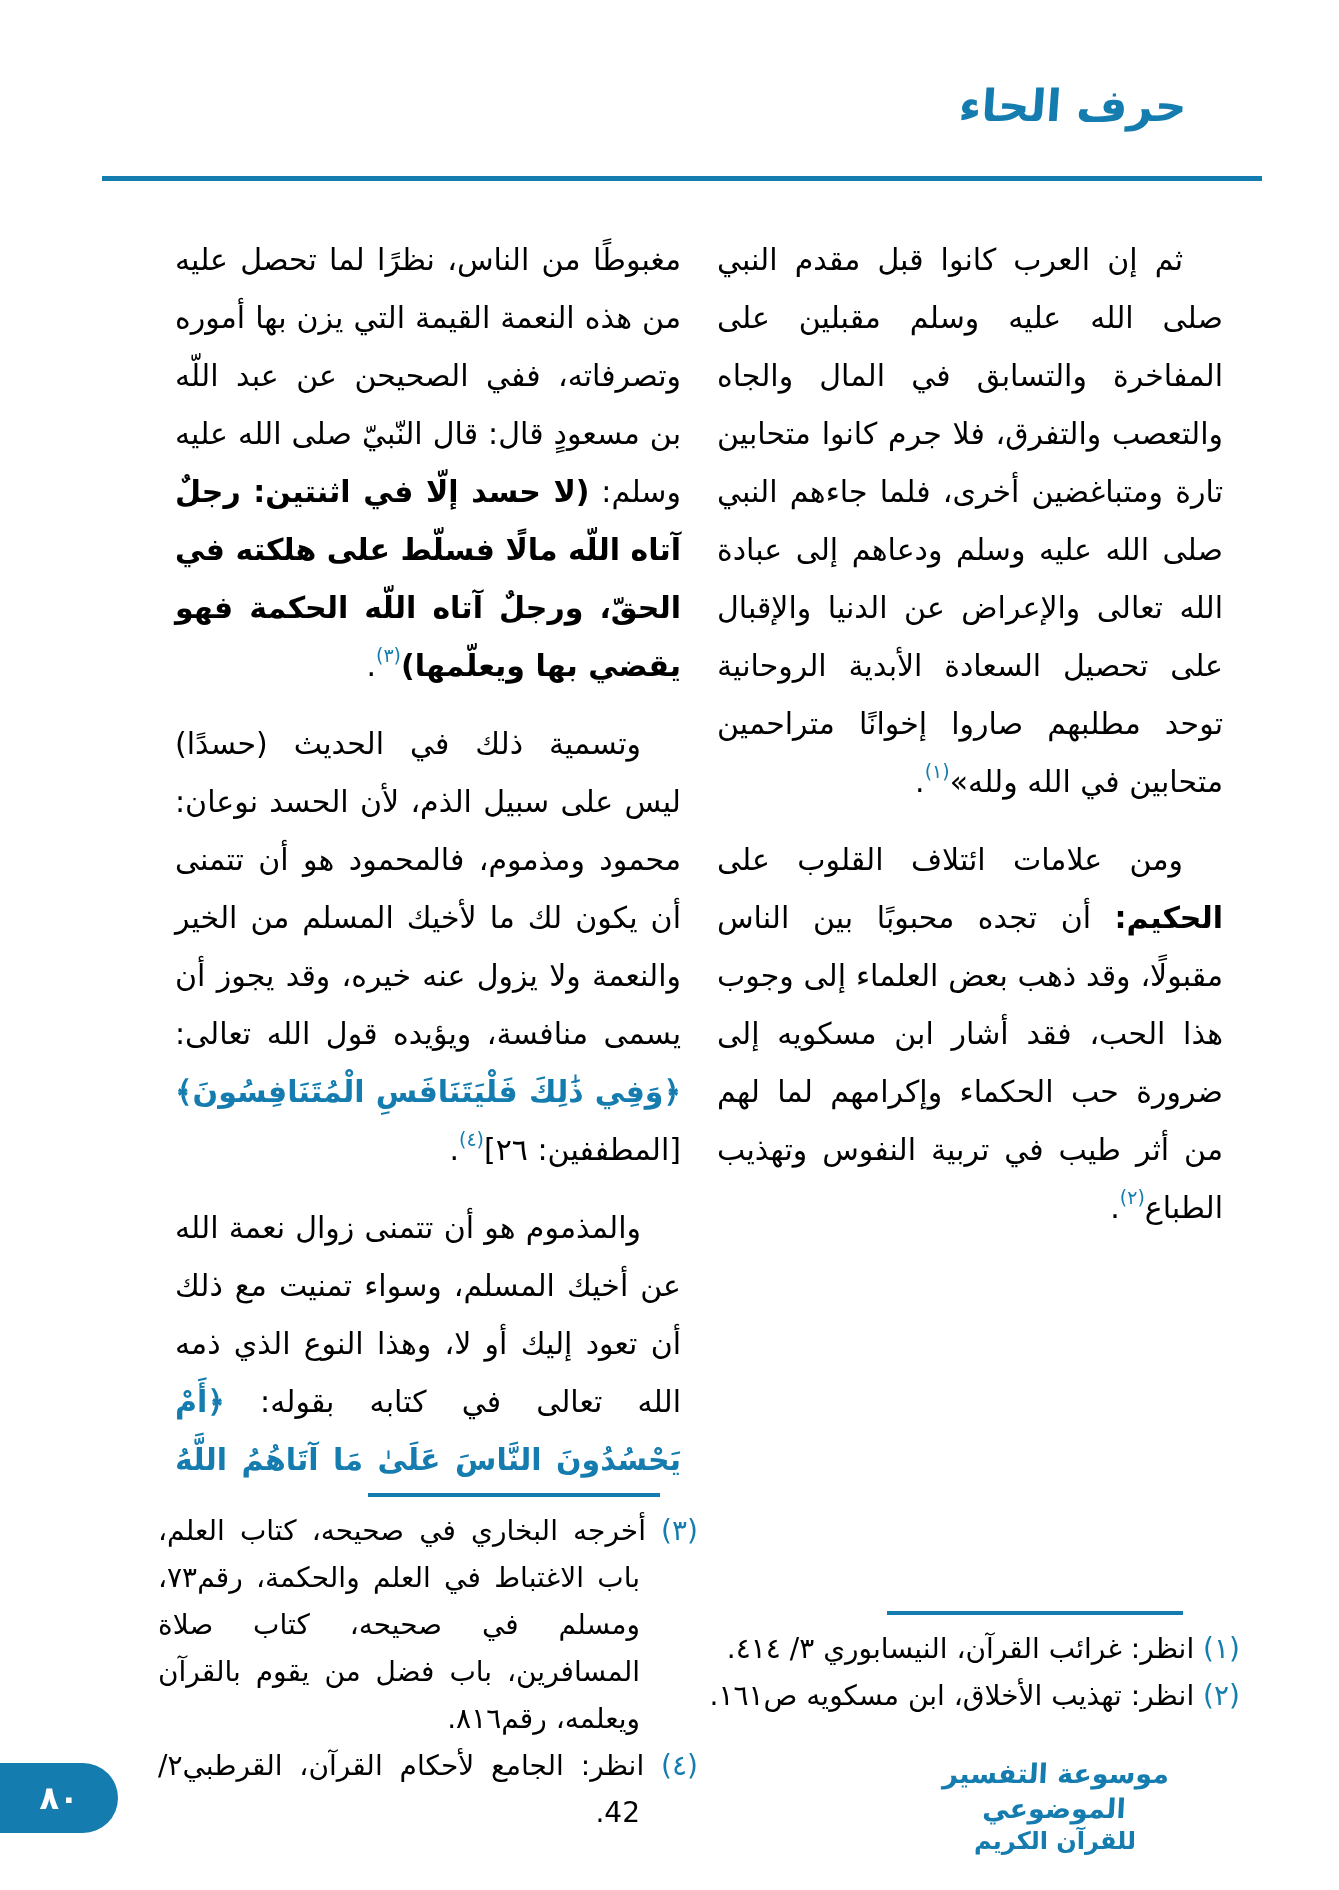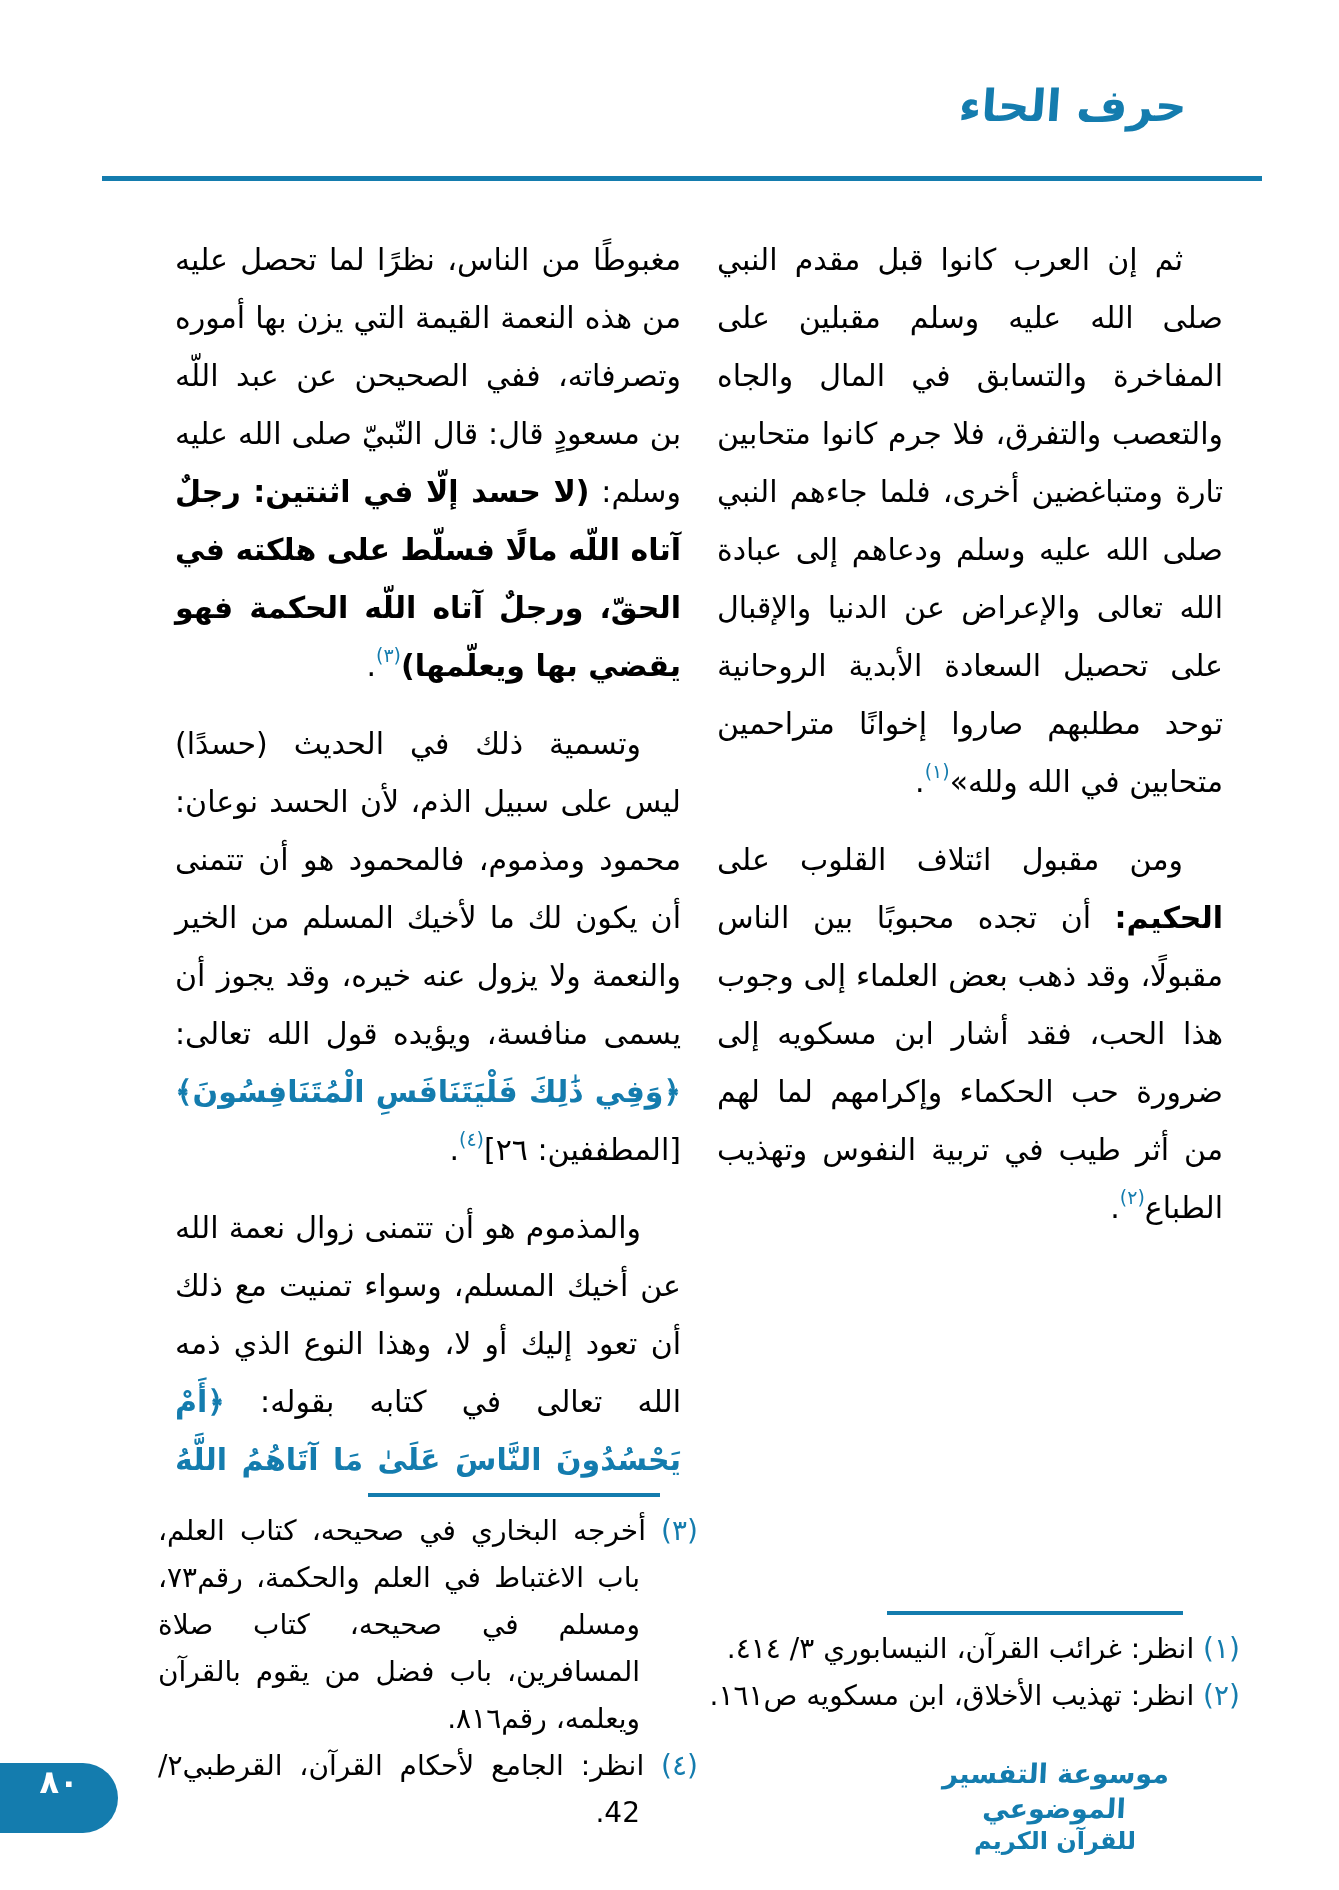--- a/index.html
+++ b/index.html
@@ -41,34 +41,34 @@
   .fn-num{color:#147CAE;}
   .footer-logo{
     position:absolute;top:1756px;right:149px;width:270px;text-align:center;
     color:#147CAE;line-height:1.3;
   }
   .logo-line1{font-size:27px;font-weight:bold;transform:skewX(-3deg);}
   .logo-line2{font-size:24px;font-weight:bold;}
   .page-pill{
     position:absolute;top:1763px;left:0;width:118px;height:70px;background:#147CAE;
     border-radius:0 35px 35px 0;color:#fff;font-size:32px;font-weight:bold;
-    display:flex;align-items:flex-start;justify-content:center;
+    display:flex;align-items:center;justify-content:center;
   }
 </style>
 </head>
 <body>
 
 <div class="page">
 
   <div class="header-title">حرف الحاء</div>
   <div class="header-rule"></div>
 
   <div class="col col-right">
     <p class="indent"><span>ثم إن العرب كانوا قبل مقدم النبي صلى الله عليه وسلم مقبلين على المفاخرة والتسابق في المال والجاه والتعصب والتفرق، فلا جرم كانوا متحابين تارة ومتباغضين أخرى، فلما جاءهم النبي صلى الله عليه وسلم ودعاهم إلى عبادة الله تعالى والإعراض عن الدنيا والإقبال على تحصيل السعادة الأبدية الروحانية توحد مطلبهم صاروا إخوانًا متراحمين متحابين في الله ولله»</span><span class="fn-ref">(١)</span><span>.</span></p>
-    <p class="indent"><span>ومن مقبول ائتلاف القلوب على </span><span class="bold">الحكيم:</span><span> أن تجده محبوبًا بين الناس مقبولًا، وقد ذهب بعض العلماء إلى وجوب هذا الحب، فقد أشار ابن مسكويه إلى ضرورة حب الحكماء وإكرامهم لما لهم من أثر طيب في تربية النفوس وتهذيب الطباع</span><span class="fn-ref">(٢)</span><span>.</span></p>
+    <p class="indent"><span>ومن علامات ائتلاف القلوب على </span><span class="bold">الحكيم:</span><span> أن تجده محبوبًا بين الناس مقبولًا، وقد ذهب بعض العلماء إلى وجوب هذا الحب، فقد أشار ابن مسكويه إلى ضرورة حب الحكماء وإكرامهم لما لهم من أثر طيب في تربية النفوس وتهذيب الطباع</span><span class="fn-ref">(٢)</span><span>.</span></p>
   </div>
 
   <div class="col col-left">
     <p><span>مغبوطًا من الناس، نظرًا لما تحصل عليه من هذه النعمة القيمة التي يزن بها أموره وتصرفاته، ففي الصحيحن عن عبد اللّه بن مسعودٍ قال: قال النّبيّ صلى الله عليه وسلم: </span><span class="bold">(لا حسد إلّا في اثنتين: رجلٌ آتاه اللّه مالًا فسلّط على هلكته في الحقّ، ورجلٌ آتاه اللّه الحكمة فهو يقضي بها ويعلّمها)</span><span class="fn-ref">(٣)</span><span>.</span></p>
     <p class="indent"><span>وتسمية ذلك في الحديث (حسدًا) ليس على سبيل الذم، لأن الحسد نوعان: محمود ومذموم، فالمحمود هو أن تتمنى أن يكون لك ما لأخيك المسلم من الخير والنعمة ولا يزول عنه خيره، وقد يجوز أن يسمى منافسة، ويؤيده قول الله تعالى: </span><span class="quran">﴿وَفِي ذَٰلِكَ فَلْيَتَنَافَسِ الْمُتَنَافِسُونَ﴾</span><span> [المطففين: ٢٦]</span><span class="fn-ref">(٤)</span><span>.</span></p>
     <p class="indent"><span>والمذموم هو أن تتمنى زوال نعمة الله عن أخيك المسلم، وسواء تمنيت مع ذلك أن تعود إليك أو لا، وهذا النوع الذي ذمه الله تعالى في كتابه بقوله: </span><span class="quran">﴿أَمْ يَحْسُدُونَ النَّاسَ عَلَىٰ مَا آتَاهُمُ اللَّهُ مِن فَضْلِهِ فَقَدْ آتَيْنَا آلَ إِبْرَاهِيمَ الْكِتَابَ وَالْحِكْمَةَ وَآتَيْنَاهُم مُّلْكًا عَظِيمًا </span></p>
 
   </div>
 
   <div class="fn-rule fn-rule-left"></div>

